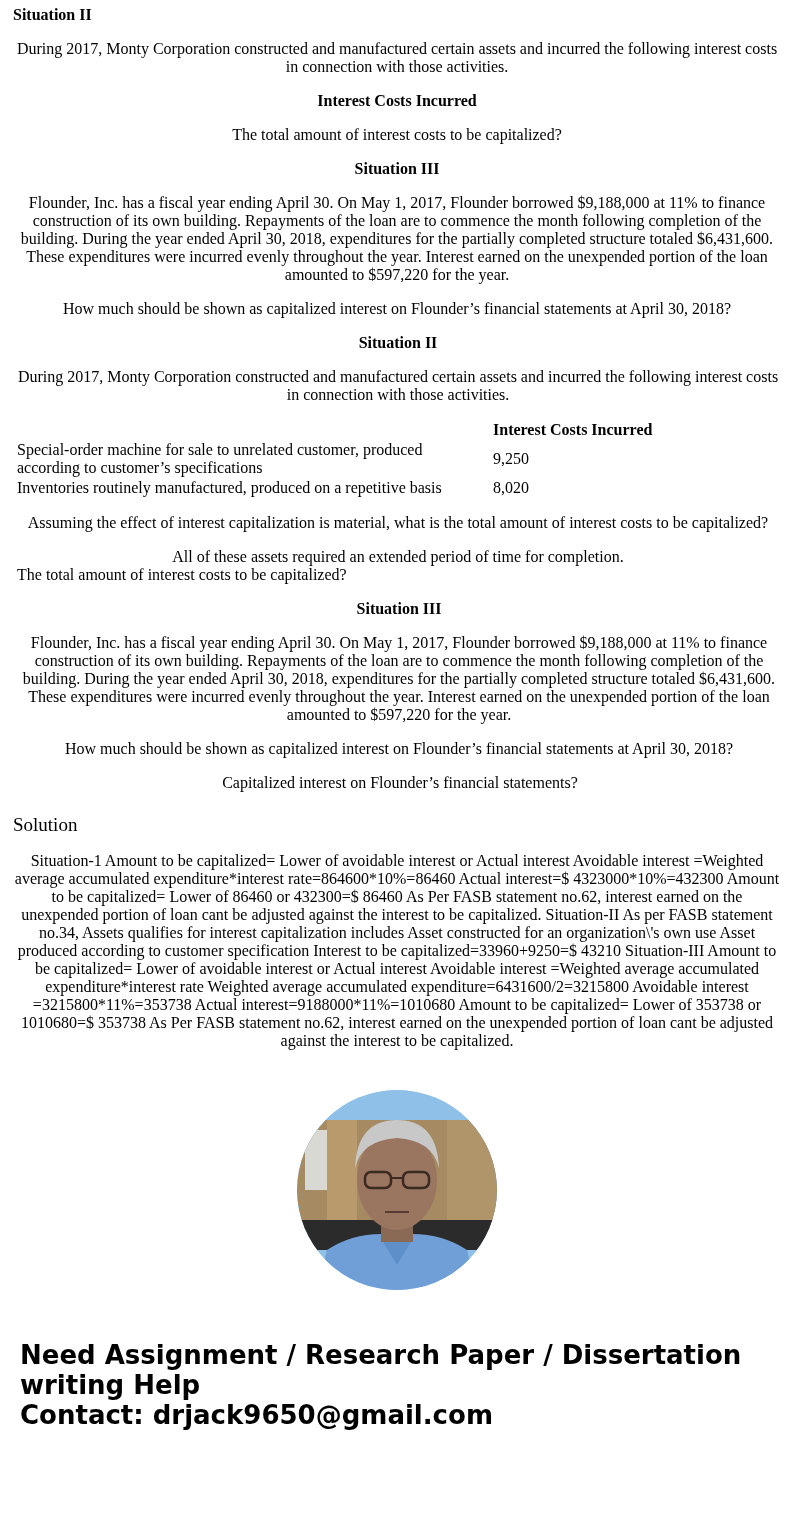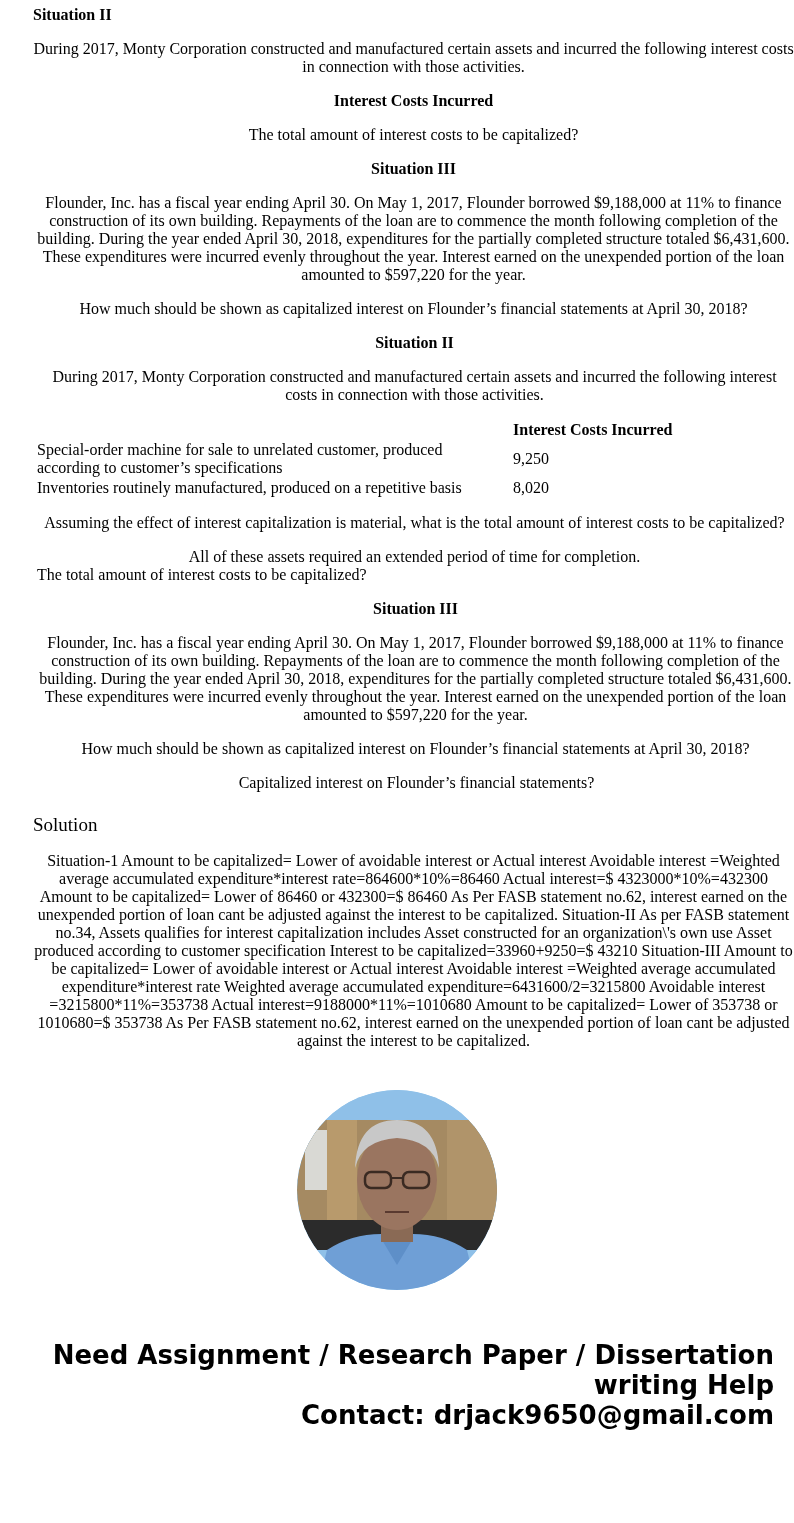--- a/index.html
+++ b/index.html
@@ -5,21 +5,21 @@
   html, body { margin: 0; padding: 0; background: #ffffff; }
   body {
     width: 794px;
     min-height: 1523px;
     font-family: "Liberation Serif", "DejaVu Serif", serif;
     font-size: 16px;
     line-height: 18px;
     color: #000000;
     position: relative;
   }
-  .page { padding: 0 0; margin-left: 33px; }
+  .page { padding: 0 13px; }
   p { margin: 0; }
   .blk { margin-top: 16px; text-align: center; }
   .first { margin-top: 6px; }
   b, .bold { font-weight: bold; }
 
   
   .qblock { padding-left: 2px; }
   .qblock-inner { padding-left: 2px; }
 
   table.costs {
@@ -52,21 +52,21 @@
     width: 200px; height: 200px; border-radius: 50%;
     overflow: hidden; position: relative;
     background: #8fc0e8;
   }
 
   .promo {
     font-family: "DejaVu Sans", sans-serif;
     font-weight: bold;
     font-size: 26px;
     line-height: 30px;
-    text-align: right;
+    text-align: left;
     margin-top: 50px;
     padding: 0 20px;
   }
 </style>
 </head>
 <body>
 
 <div class="page">
 
   <section>

